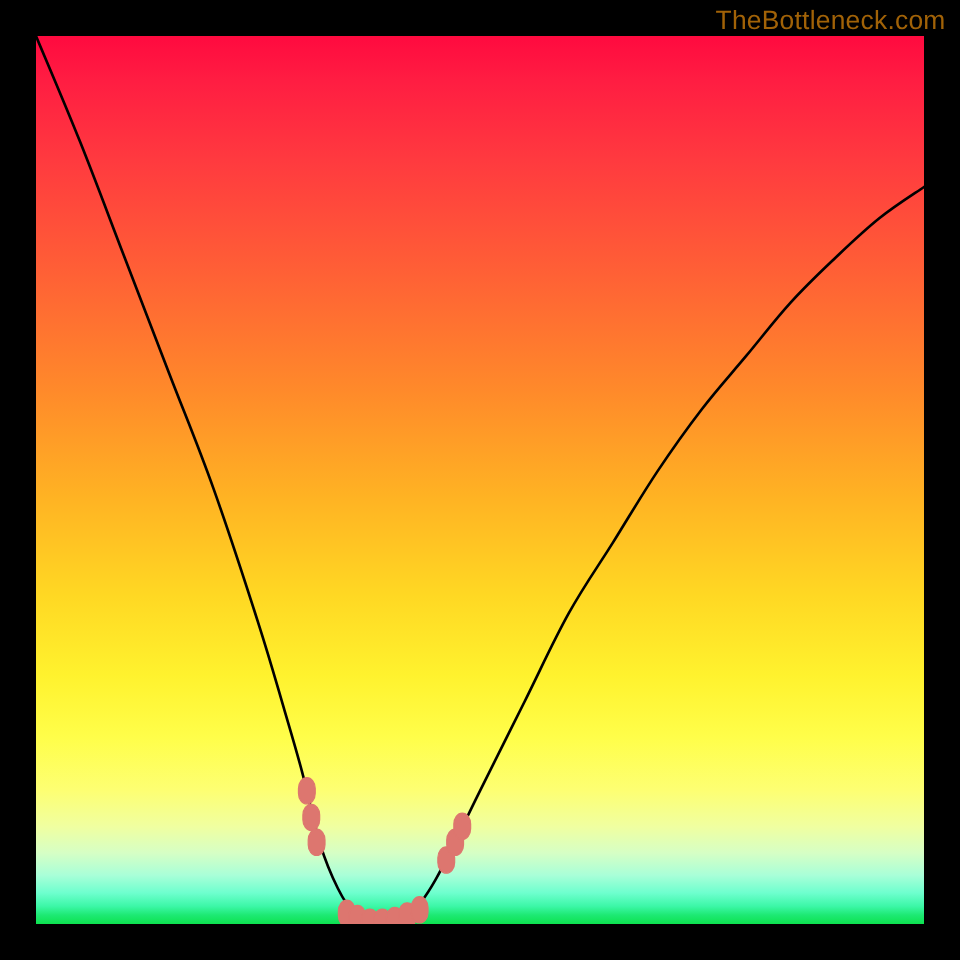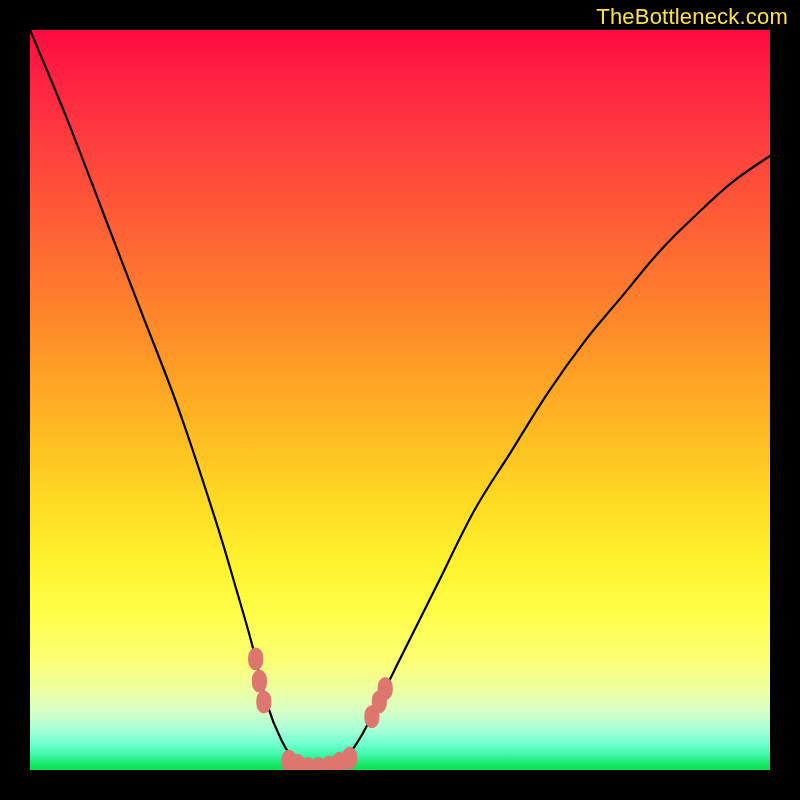--- a/index.html
+++ b/index.html
@@ -64,21 +64,21 @@
   }
   .marker {
     fill: #dd766f;
     stroke: #dd766f;
     stroke-width: 1;
   }
   .watermark {
     position: absolute;
     top: 4px;
     right: 12px;
-    color: #fde047;
+    color: #a16207;
     font-size: 22px;
     font-weight: 500;
     letter-spacing: 0.2px;
     user-select: none;
   }
 </style>
 </head>
 <body>
 
 <div class="stage">

